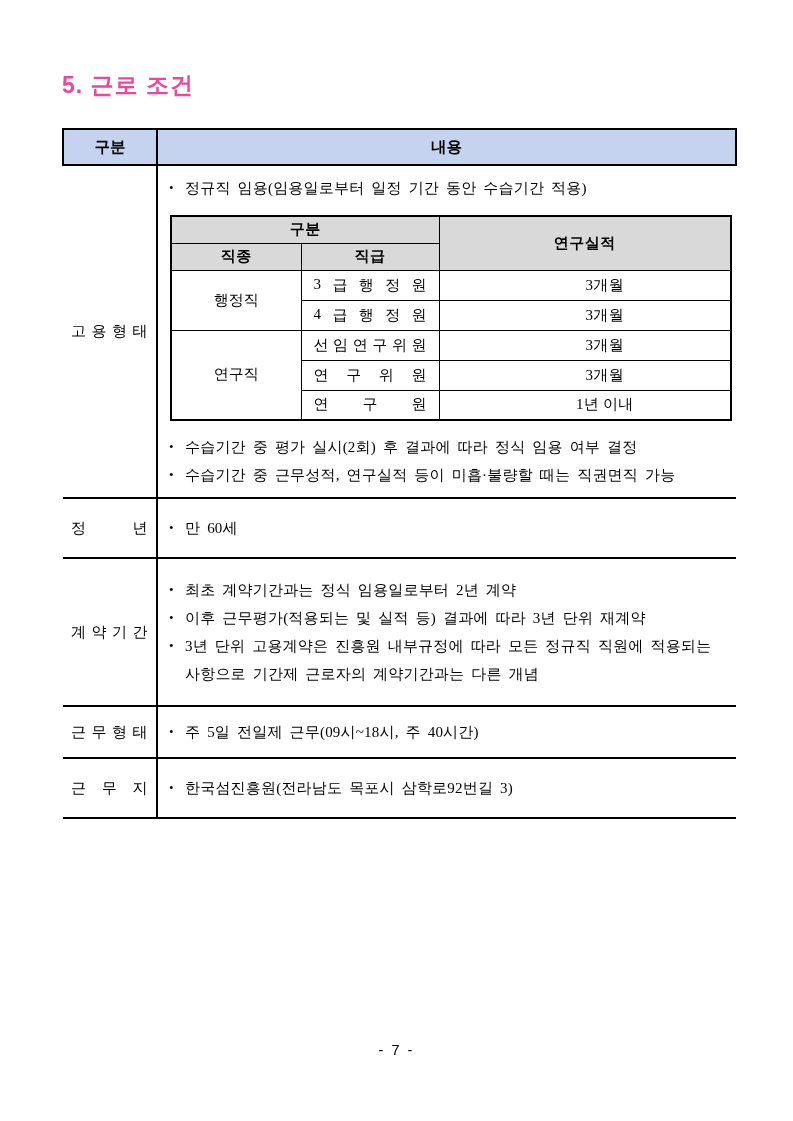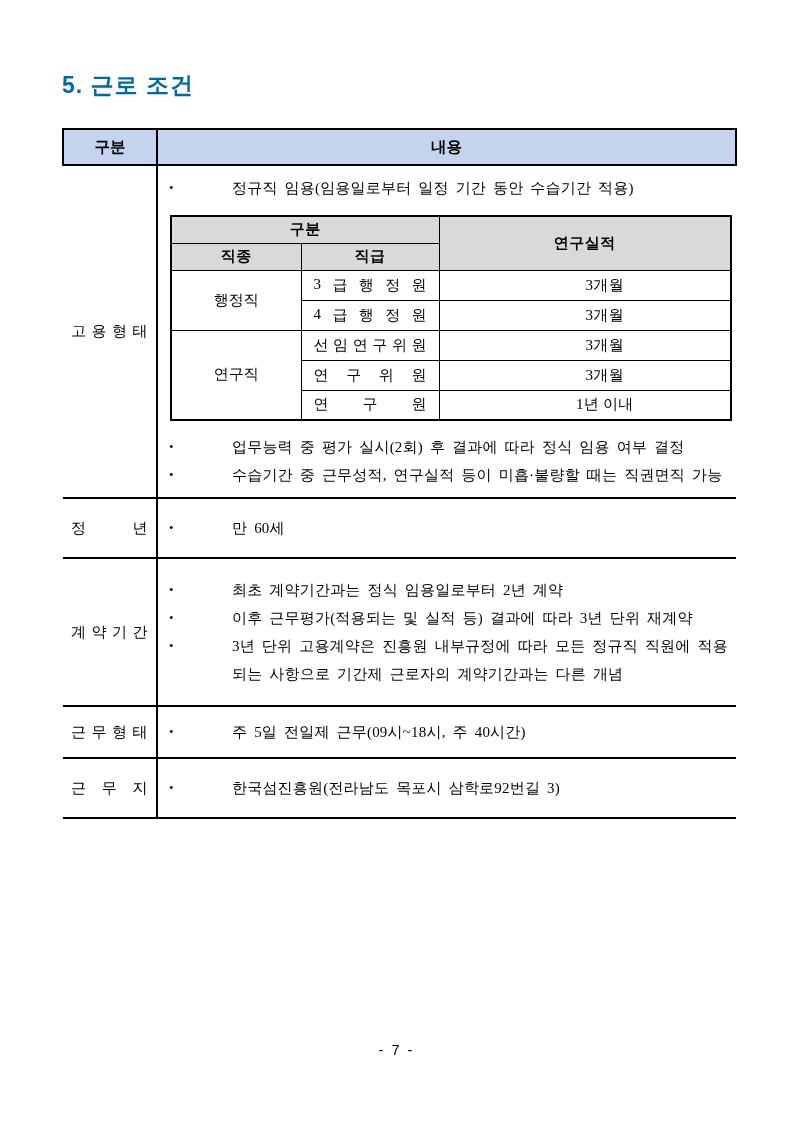--- a/index.html
+++ b/index.html
@@ -14,21 +14,21 @@
     background: #ffffff;
     overflow: hidden;
   }
 
   .content { padding: 70px 58px 0 62px; }
 
   .doc-title {
     font-size: 23px;
     font-weight: 800;
     letter-spacing: 1px;
-    color: #0369a1;
+    color: #ec4899;
   }
 
   
   table.main {
     border-collapse: collapse;
     width: 673px;
     margin-top: 27px;
     table-layout: fixed;
     font-family: Liberation Serif, serif;
   }
@@ -69,21 +69,21 @@
     line-height: 28px;
     word-spacing: 3px;
     letter-spacing: 0.2px;
   }
   .bullet .dot {
     flex: 0 0 auto;
     width: 16px;
     font-size: 13px;
     line-height: 28px;
   }
-  .bullet .txt { flex: 1 1 auto; margin-left: 47px; }
+  .bullet .txt { flex: 1 1 auto; }
 
   
   .emp-cell { padding: 12px 8px 12px 11px; }
 
   
   table.sub {
     border-collapse: collapse;
     border: 2px solid #000;
     width: 560px;
     margin: 13px 0 12px 1px;
@@ -242,21 +242,21 @@
                       </span>
                     </td>
                   <td class="period-cell">1년 이내</td>
                 </tr>
               </tbody>
             </table>
 
             <div class="bullet-stack">
               <div class="bullet">
                 <span class="dot">•</span>
-                <span class="txt">업무능력 중 평가 실시(2회) 후 결과에 따라 정식 임용 여부 결정</span>
+                <span class="txt">수습기간 중 평가 실시(2회) 후 결과에 따라 정식 임용 여부 결정</span>
               </div>
               <div class="bullet">
                 <span class="dot">•</span>
                 <span class="txt">수습기간 중 근무성적, 연구실적 등이 미흡·불량할 때는 직권면직 가능</span>
               </div>
             </div>
           </td>
         </tr>
 
         <tr class="r-retirement">

